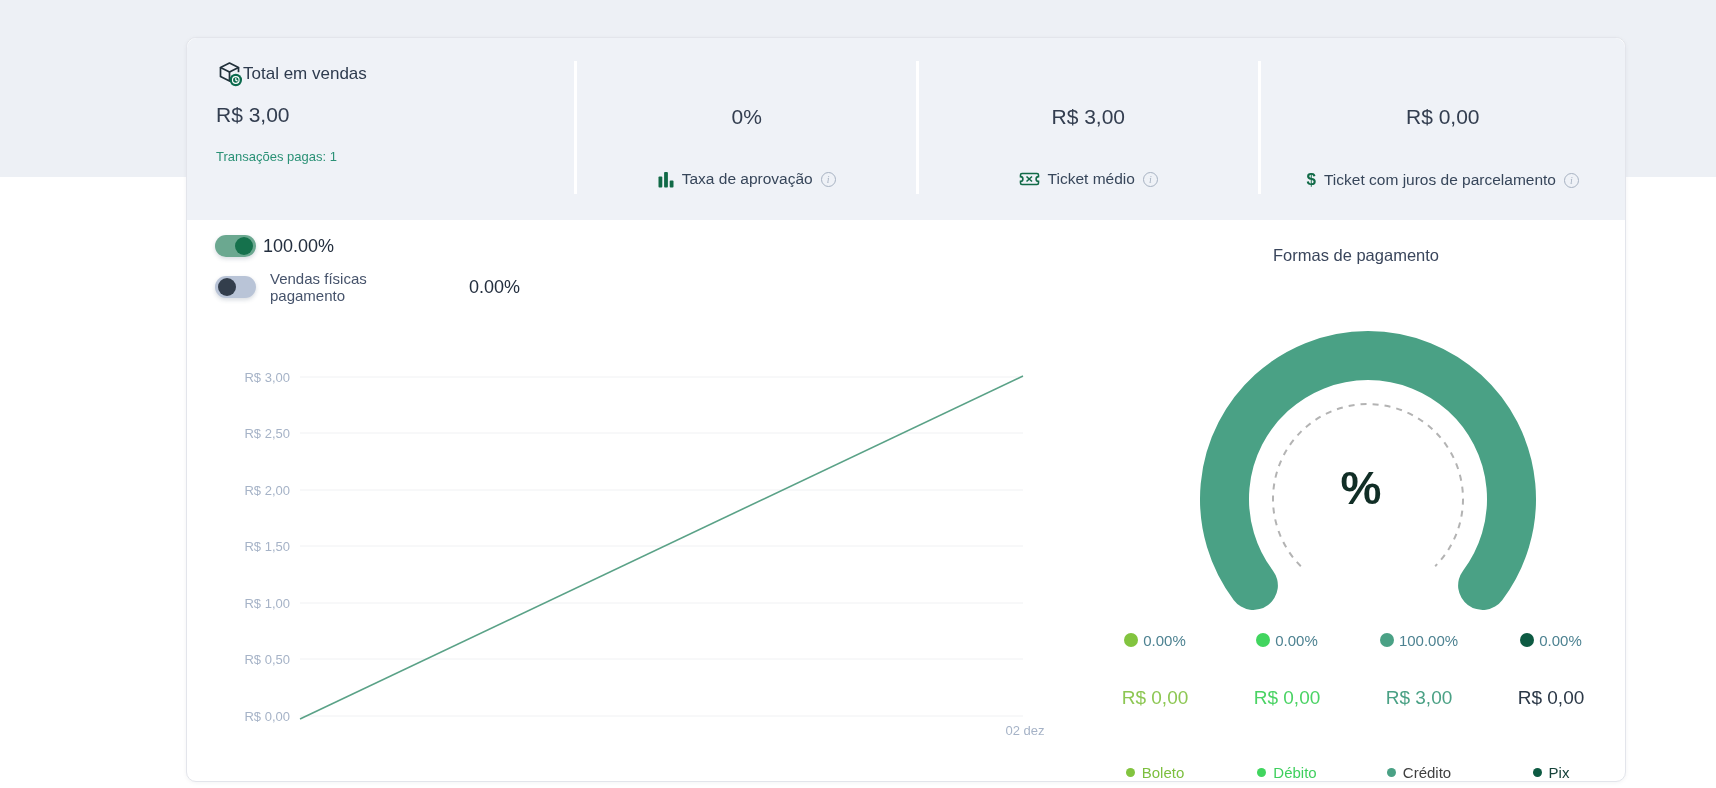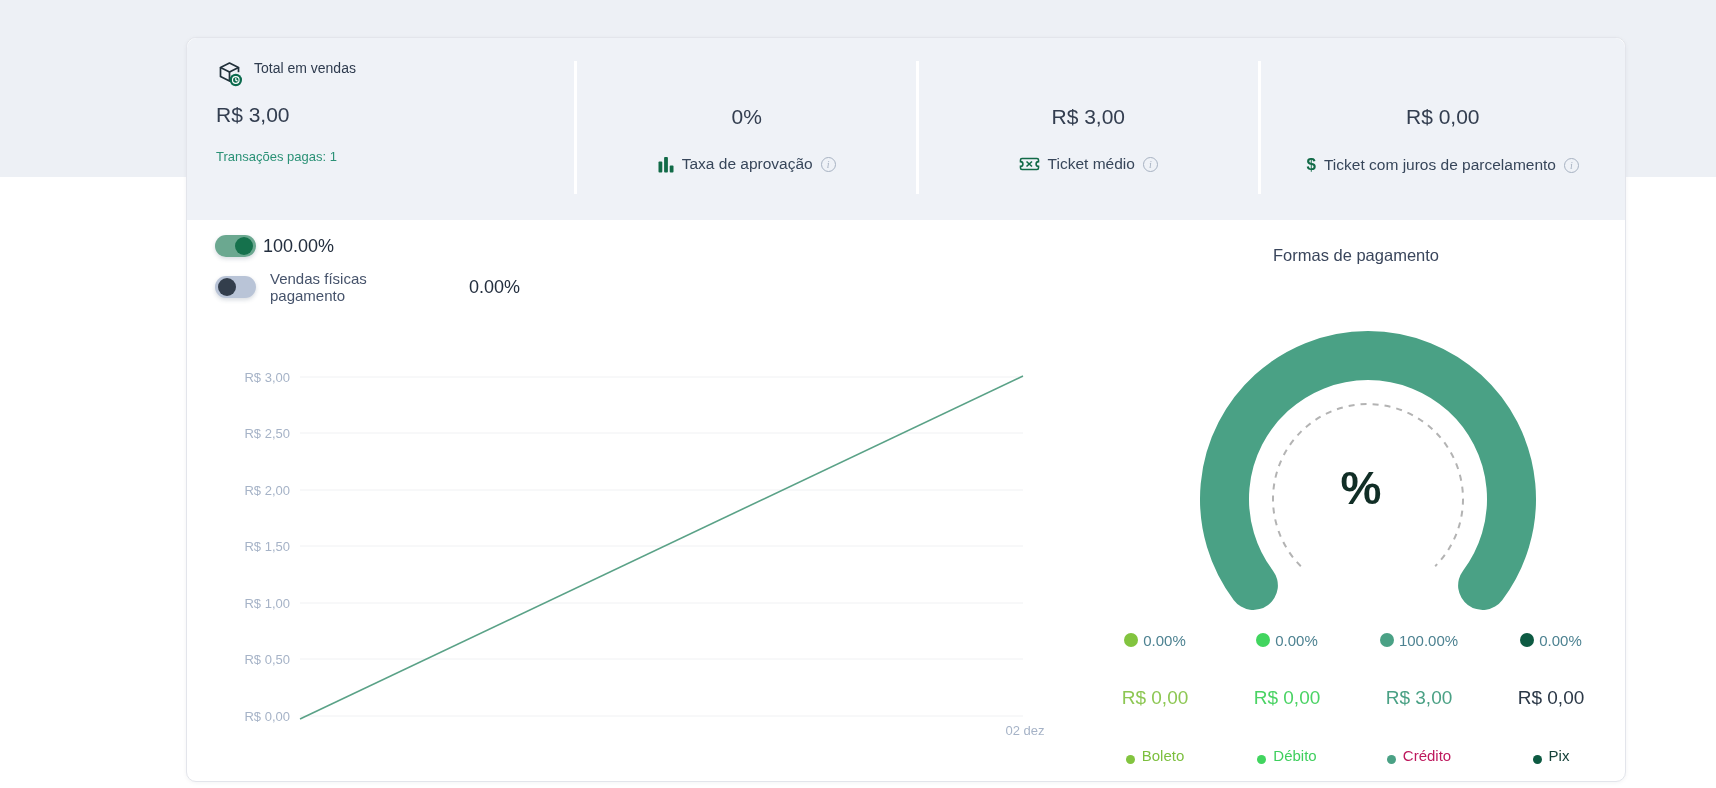--- a/index.html
+++ b/index.html
@@ -10,25 +10,25 @@
           border:1px solid #e3e5eb; border-radius:10px; box-shadow:0 1px 4px rgba(20,30,50,.05); }
 
   
   .stats { height:182px; background:#eff2f7; border-radius:10px 10px 0 0; display:flex; }
   .stats .divider { width:3px; background:#ffffff; margin:23px 0 26px 0; }
   .stat-col { display:flex; flex-direction:column; align-items:center; }
   .col-total { width:388px; align-items:flex-start; padding:22px 0 0 29px; }
   .col-mid { width:339px; padding-top:66px; }
   .col-mid2 { width:339px; padding-top:66px; }
   .col-last { width:365px; padding-top:66px; }
-  .stat-head { display:flex; align-items:flex-start; gap:11px; font-size:14px; color:#2e3b4e; }
+  .stat-head { display:flex; align-items:center; font-size:17px; color:#2e3b4e; }
   .stat-value { font-size:21px; font-weight:500; color:#333e50; line-height:26px; }
   .col-total .stat-value { margin-top:15px; }
   .stat-sub { margin-top:21px; font-size:13px; color:#2a9176; }
-  .stat-label-row { margin-top:25px; display:flex; align-items:center; gap:8px; font-size:15.5px; color:#37465a; }
+  .stat-label-row { margin-top:40px; display:flex; align-items:center; gap:8px; font-size:15.5px; color:#37465a; }
   .info { width:15px; height:15px; border:1.2px solid #a7b2c2; border-radius:50%; color:#a7b2c2;
           font-size:10px; display:inline-flex; align-items:center; justify-content:center; cursor:pointer;
           font-family:"Liberation Serif", serif; font-style:italic; }
   .dollar-glyph { color:#116a47; font-weight:700; font-size:17px; }
 
   
   .toggles { position:absolute; left:215px; top:234px; width:305px; display:flex; flex-direction:column; gap:17px; }
   .toggle-row { display:flex; align-items:center; height:24px; }
   .switch { width:41px; height:22px; border-radius:11px; position:relative; cursor:pointer; flex:0 0 auto;
             box-shadow:0 2px 4px rgba(40,60,90,.18); }
@@ -47,25 +47,25 @@
   .gauge-svg { position:absolute; left:1188px; top:322px; }
   .gauge-pct { font:700 46px "Liberation Sans", sans-serif; fill:#11묘; fill:#112e26; }
 
   
   .pay-legend { position:absolute; left:1089px; top:630px; display:grid; grid-template-columns:repeat(4,132px); }
   .pay-cell { display:flex; flex-direction:column; align-items:center; cursor:pointer; }
   .pct-row { display:flex; align-items:center; gap:5px; height:20px; }
   .pct-row .dot { width:14px; height:14px; border-radius:50%; }
   .pct-text { font-size:15px; color:#4d8291; }
   .val-row { margin-top:36px; font-size:19px; line-height:24px; }
-  .lab-row { margin-top:36px; display:flex; align-items:flex-end; gap:7px; font-size:15px; height:18px; }
+  .lab-row { margin-top:53px; display:flex; align-items:center; gap:7px; font-size:15px; height:18px; }
   .lab-row .dot { width:9px; height:9px; border-radius:50%; }
   .c0 .dot { background:#82c43f; } .c0 .val-row { color:#8dc753; } .c0 .lab-text { color:#7cbf3e; }
   .c1 .dot { background:#41d55f; } .c1 .val-row { color:#4ad364; } .c1 .lab-text { color:#3ecf5d; }
-  .c2 .dot { background:#4aa185; } .c2 .val-row { color:#4aa185; } .c2 .lab-text { color:#be185d; }
+  .c2 .dot { background:#4aa185; } .c2 .val-row { color:#4aa185; } .c2 .lab-text { color:#404040; }
   .c3 .dot { background:#0d5a42; } .c3 .val-row { color:#2b3847; } .c3 .lab-text { color:#16423a; }
 </style>
 </head>
 <body>
 
 <div class="top-band"></div>
 
 <div class="card">
 
   <div class="stats">

